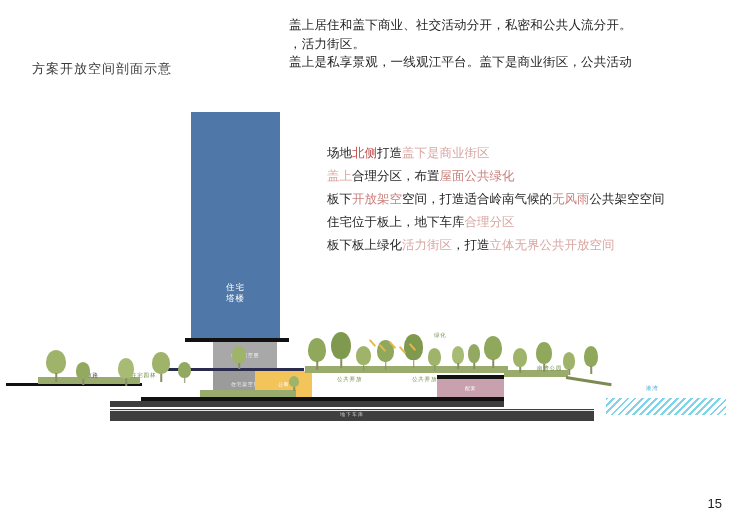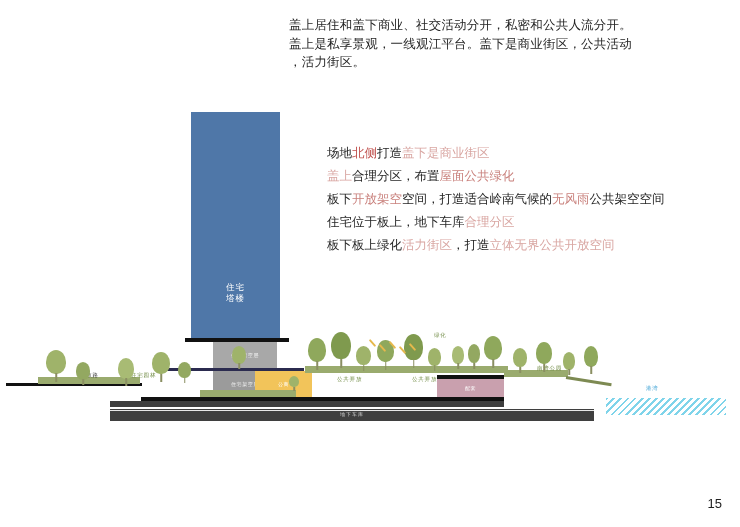--- a/index.html
+++ b/index.html
@@ -196,25 +196,26 @@
     right: 18px; bottom: 16px;
     font-size: 13px;
     color: #222222;
   }
 </style>
 </head>
 <body>
 
 <div class="slide">
 
+  <div class="subtitle">方案开放空间剖面示意</div>
 
   <div class="intro">
     <div>盖上居住和盖下商业、社交活动分开，私密和公共人流分开。</div>
+    <div>，活力街区。</div>
     <div>盖上是私享景观，一线观江平台。盖下是商业街区，公共活动</div>
-    <div>，活力街区。</div>
   </div>
 
   <div class="bullets" id="bullets">
       <div><span>场地</span><span class="hl-red">北侧</span><span>打造</span><span class="hl-pink">盖下是商业街区</span></div>
       <div><span class="hl-pink">盖上</span><span>合理分区，布置</span><span class="hl-rose">屋面公共绿化</span></div>
       <div><span>板下</span><span class="hl-rose">开放架空</span><span>空间，打造适合岭南气候的</span><span class="hl-rose">无风雨</span><span>公共架空空间</span></div>
       <div><span>住宅位于板上，地下车库</span><span class="hl-pink">合理分区</span></div>
       <div><span>板下板上绿化</span><span class="hl-pink">活力街区</span><span>，打造</span><span class="hl-pink">立体无界公共开放空间</span></div>
     </div>
 

